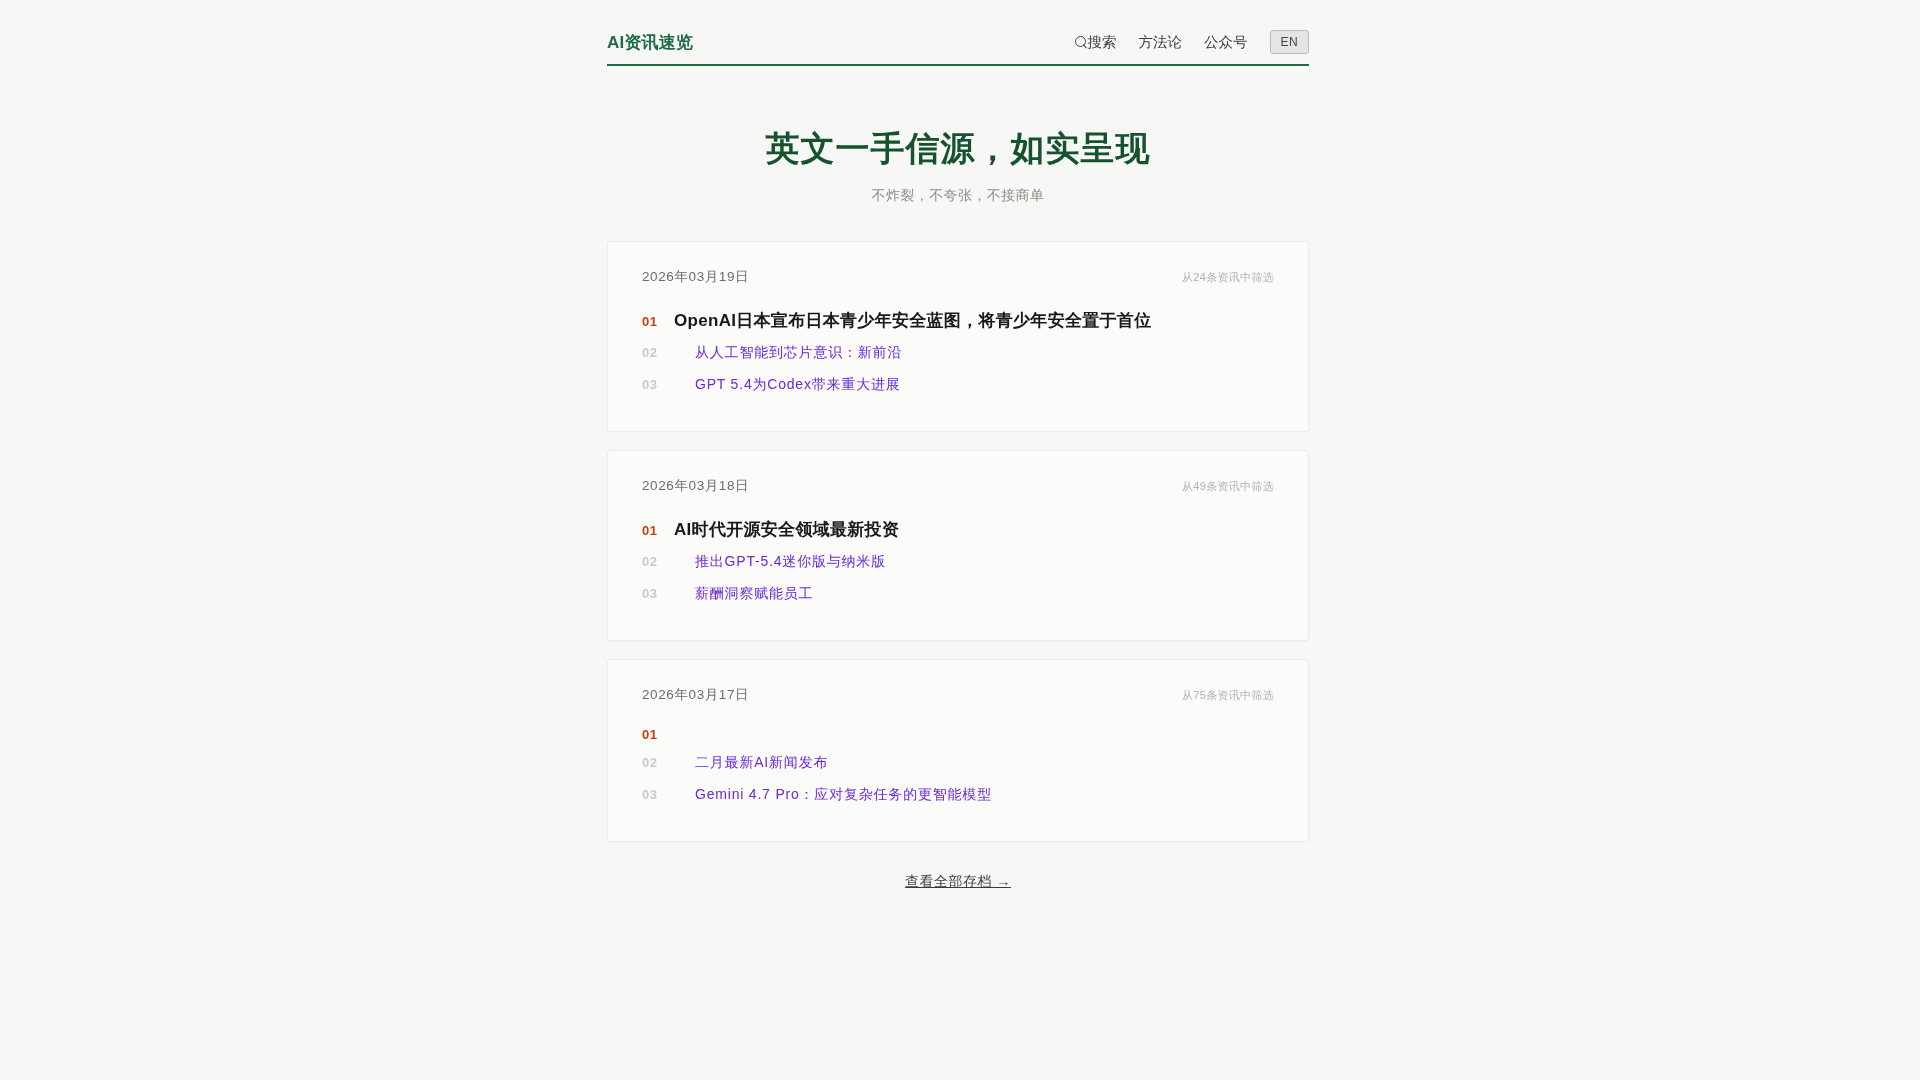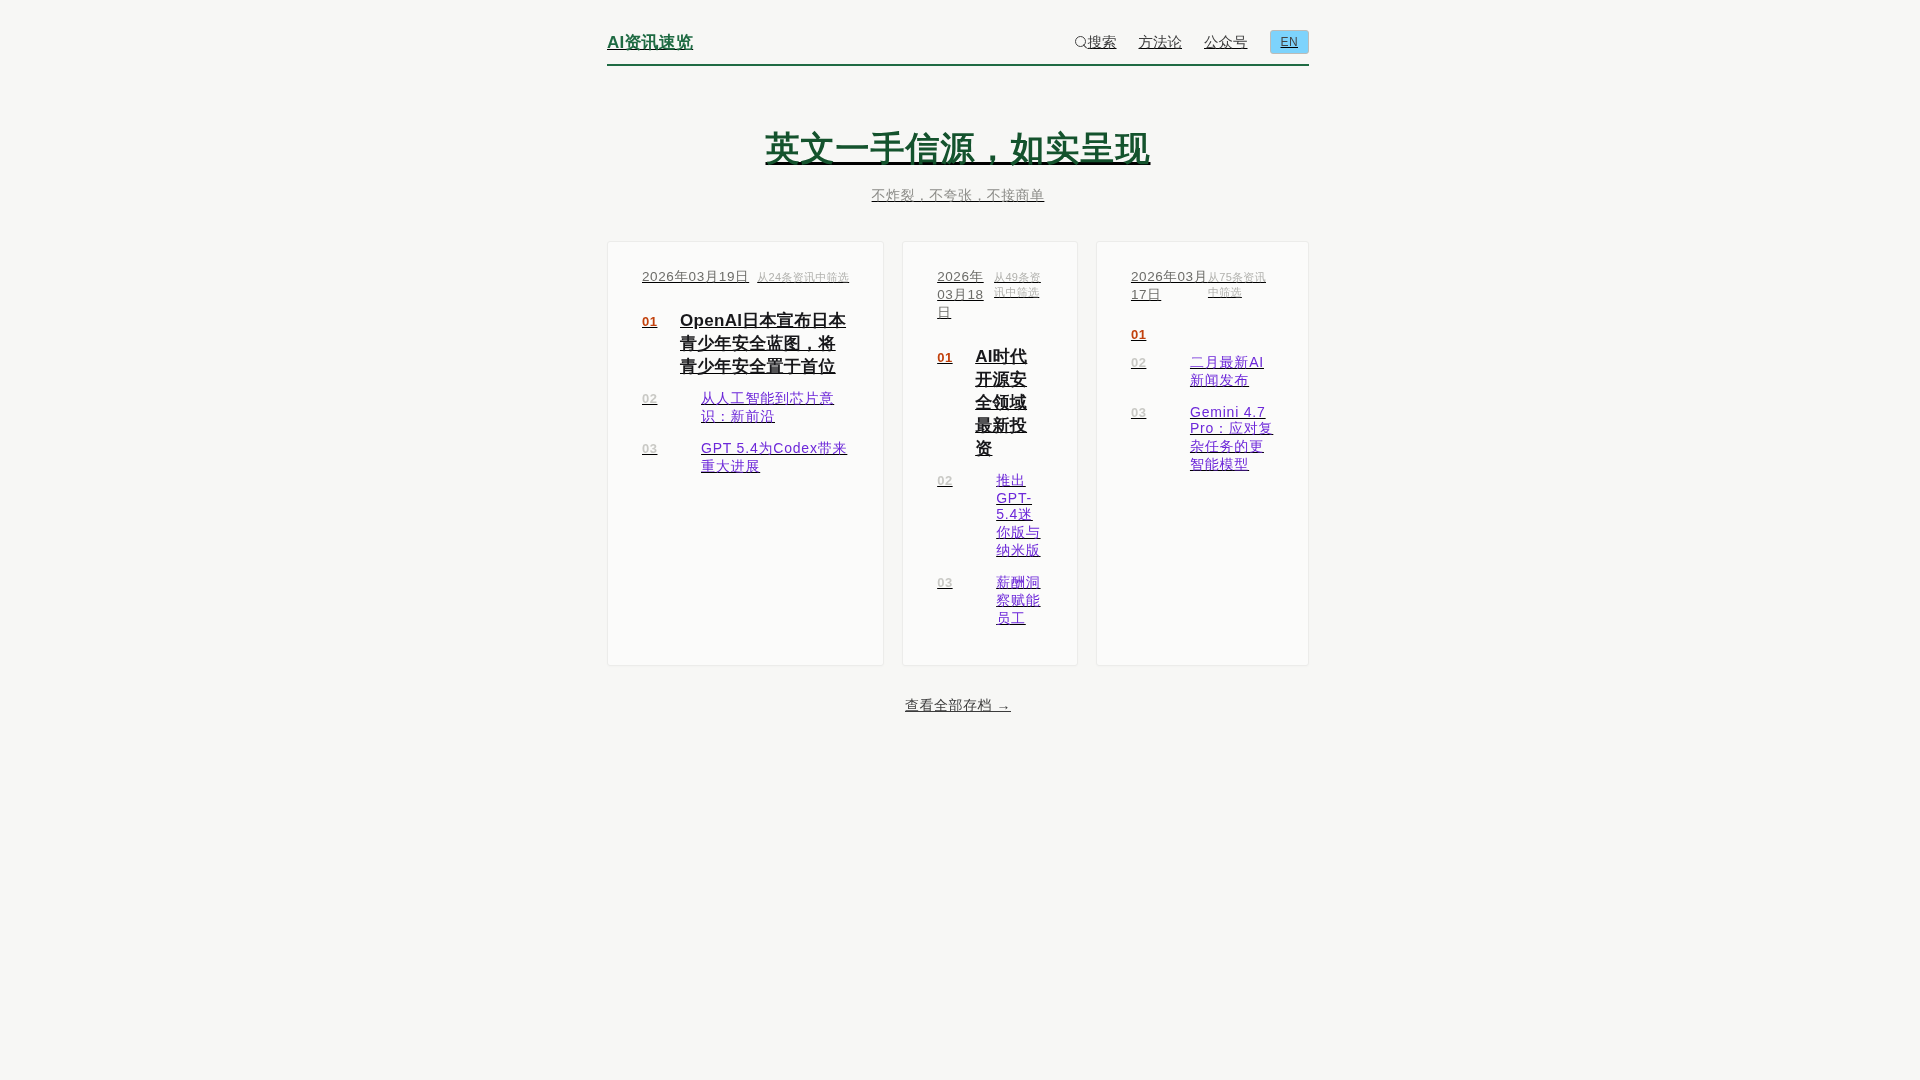--- a/index.html
+++ b/index.html
@@ -12,21 +12,20 @@
     font-family: "Liberation Sans", "DejaVu Sans", sans-serif;
     -webkit-font-smoothing: antialiased;
   }
   .page {
     width: 1916px;
     min-height: 1080px;
     background: #f7f7f5;
     display: flex;
     flex-direction: column;
     align-items: center;
-    text-decoration: underline;
   }
   .container {
     width: 702px;
     margin: 0 auto;
   }
 
   
   .site-header {
     width: 702px;
     margin-top: 30px;
@@ -80,21 +79,21 @@
     background: #444;
     transform: rotate(45deg);
     transform-origin: left center;
   }
   .lang-toggle {
     border: 1px solid #bcbcb8;
     border-radius: 3px;
     padding: 4px 10px;
     font-size: 12px;
     color: #444;
-    background: #7dd3fc;
+    background: #e5e5e5;
     line-height: 1.2;
     letter-spacing: 0.4px;
     cursor: pointer;
   }
 
   
   .hero {
     text-align: center;
     margin-top: 60px;
   }
@@ -111,21 +110,21 @@
     font-size: 14px;
     color: #8c8c88;
     letter-spacing: 0.4px;
   }
 
   
   .cards {
     margin-top: 36px;
     width: 702px;
     display: flex;
-    flex-direction: row;
+    flex-direction: column;
     gap: 18px;
     justify-content: center;
   }
   .day-card {
     background: #fbfbfa;
     border: 1px solid #ececea;
     border-radius: 3px;
     padding: 26px 34px 30px 34px;
     box-shadow: 0 1px 2px rgba(0,0,0,0.02);
   }
@@ -141,21 +140,21 @@
     letter-spacing: 0.6px;
   }
   .day-count {
     font-size: 11px;
     color: #b0b0ac;
     letter-spacing: 0.3px;
   }
   .story {
     display: flex;
     align-items: baseline;
-    gap: 18px;
+    gap: 12px;
     padding: 5px 0;
   }
   .rank {
     font-size: 13px;
     font-weight: bold;
     width: 20px;
     flex: 0 0 20px;
     text-align: left;
     letter-spacing: 0.5px;
   }

